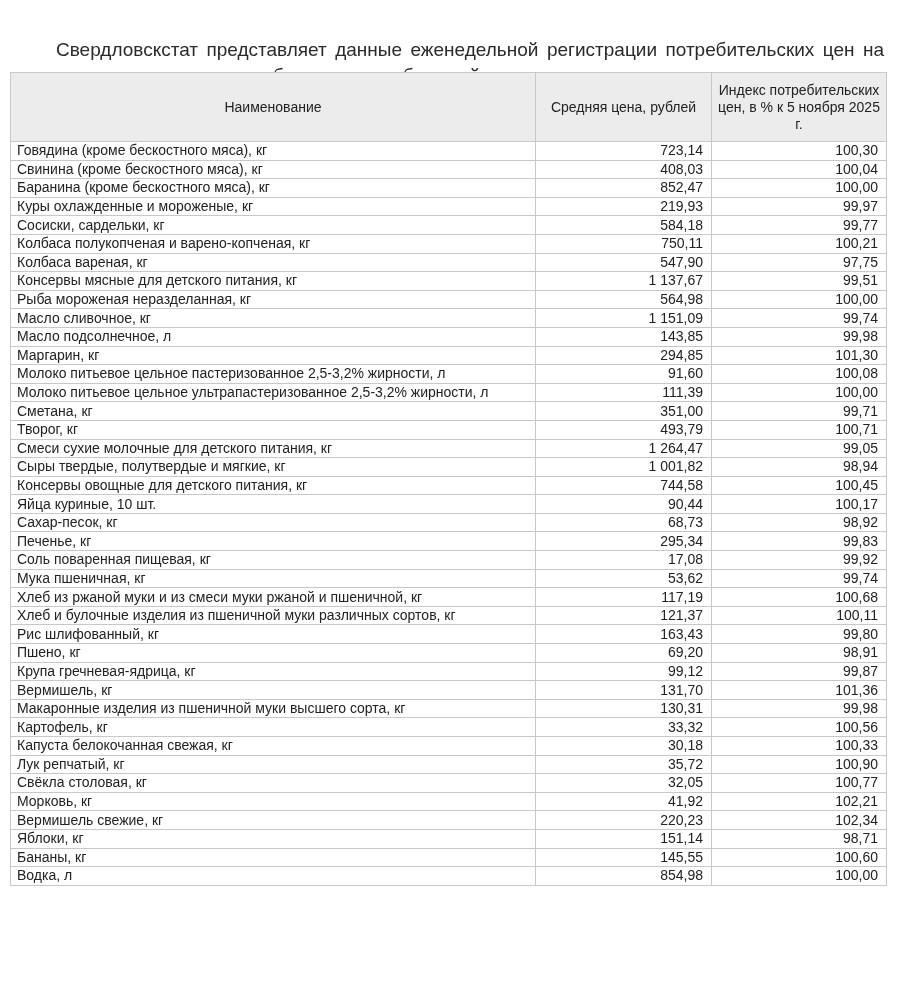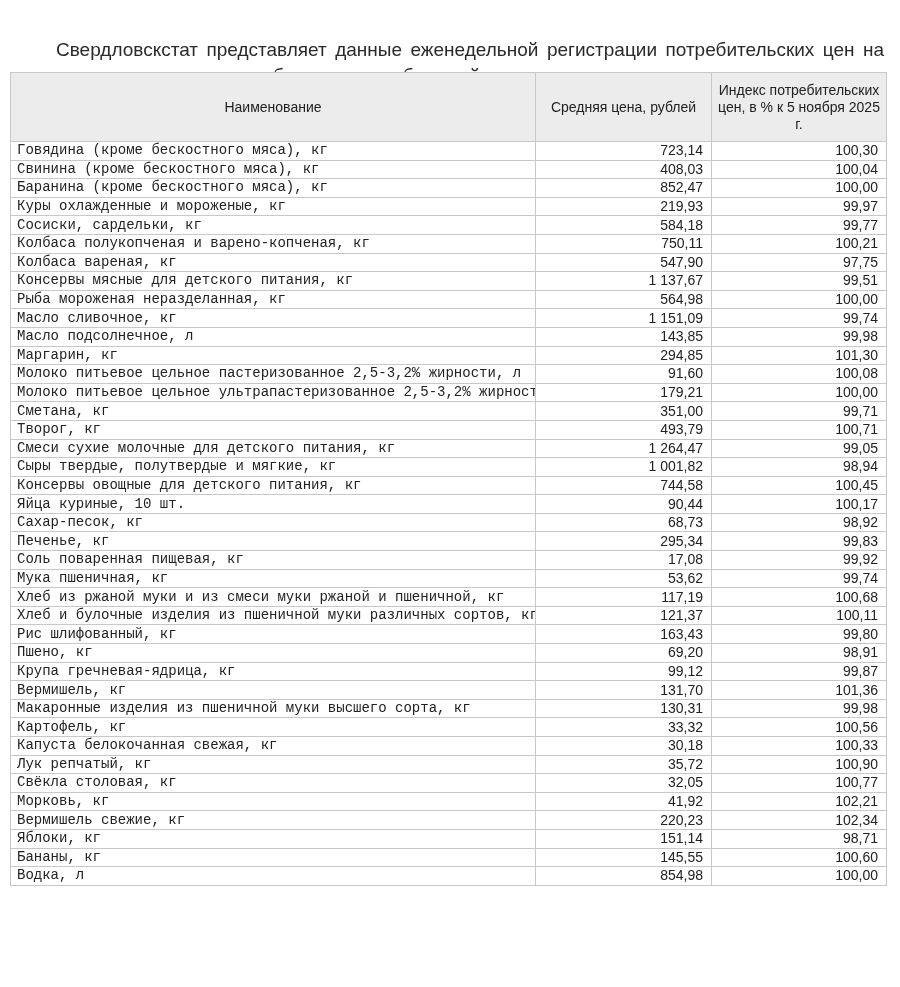--- a/index.html
+++ b/index.html
@@ -25,21 +25,21 @@
   table.prices th {
     background: #ececec; font-weight: normal; color: #222;
     border: 1.5px solid #c8c8c8; height: 68px; padding: 0 6px;
     text-align: center; vertical-align: middle; line-height: 17px;
     font-size: 14px;
   }
   table.prices td {
     border: 1.5px solid #c8c8c8; height: 17.6px; padding: 0 6px;
     line-height: 17px; white-space: nowrap; overflow: hidden;
   }
-  table.prices td.name { text-align: left; font-family: Liberation Mono, monospace; }
+  table.prices td.name { text-align: left; }
   table.prices td.num { text-align: right; padding-right: 8px; }
 </style>
 </head>
 <body>
 
 <p class="intro"><span class="indent"></span><span>Свердловскстат представляет данные еженедельной регистрации потребительских цен на продовольственные товары, бензин автомобильный, дизельное топливо.</span></p>
 
 <table class="prices">
   <colgroup>
     <col class="c-name">
@@ -114,21 +114,21 @@
         <td class="num">294,85</td>
         <td class="num">101,30</td>
       </tr>
       <tr>
         <td class="name">Молоко питьевое цельное пастеризованное 2,5-3,2% жирности, л</td>
         <td class="num">91,60</td>
         <td class="num">100,08</td>
       </tr>
       <tr>
         <td class="name">Молоко питьевое цельное ультрапастеризованное 2,5-3,2% жирности, л</td>
-        <td class="num">179,21</td>
+        <td class="num">111,39</td>
         <td class="num">100,00</td>
       </tr>
       <tr>
         <td class="name">Сметана, кг</td>
         <td class="num">351,00</td>
         <td class="num">99,71</td>
       </tr>
       <tr>
         <td class="name">Творог, кг</td>
         <td class="num">493,79</td>

